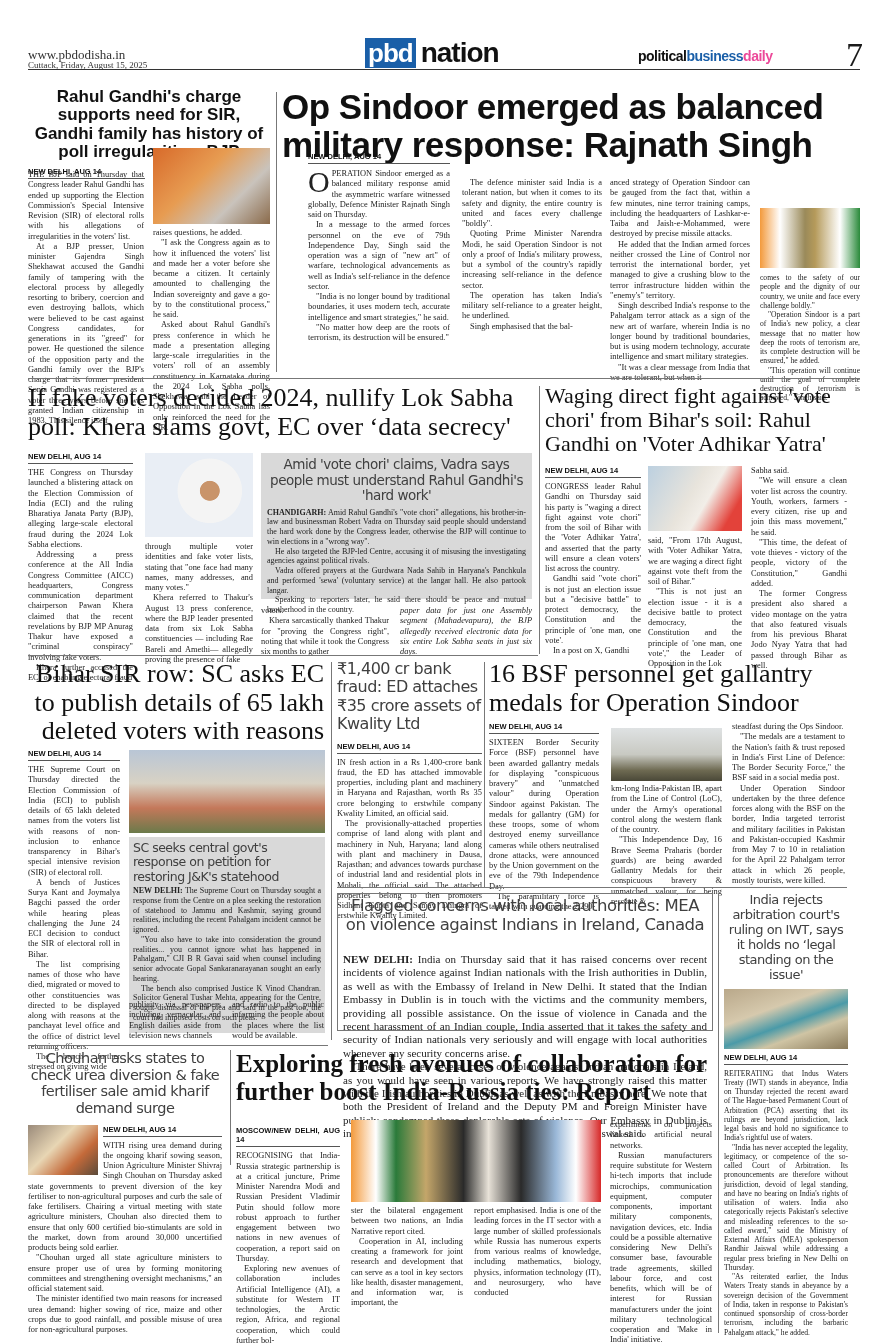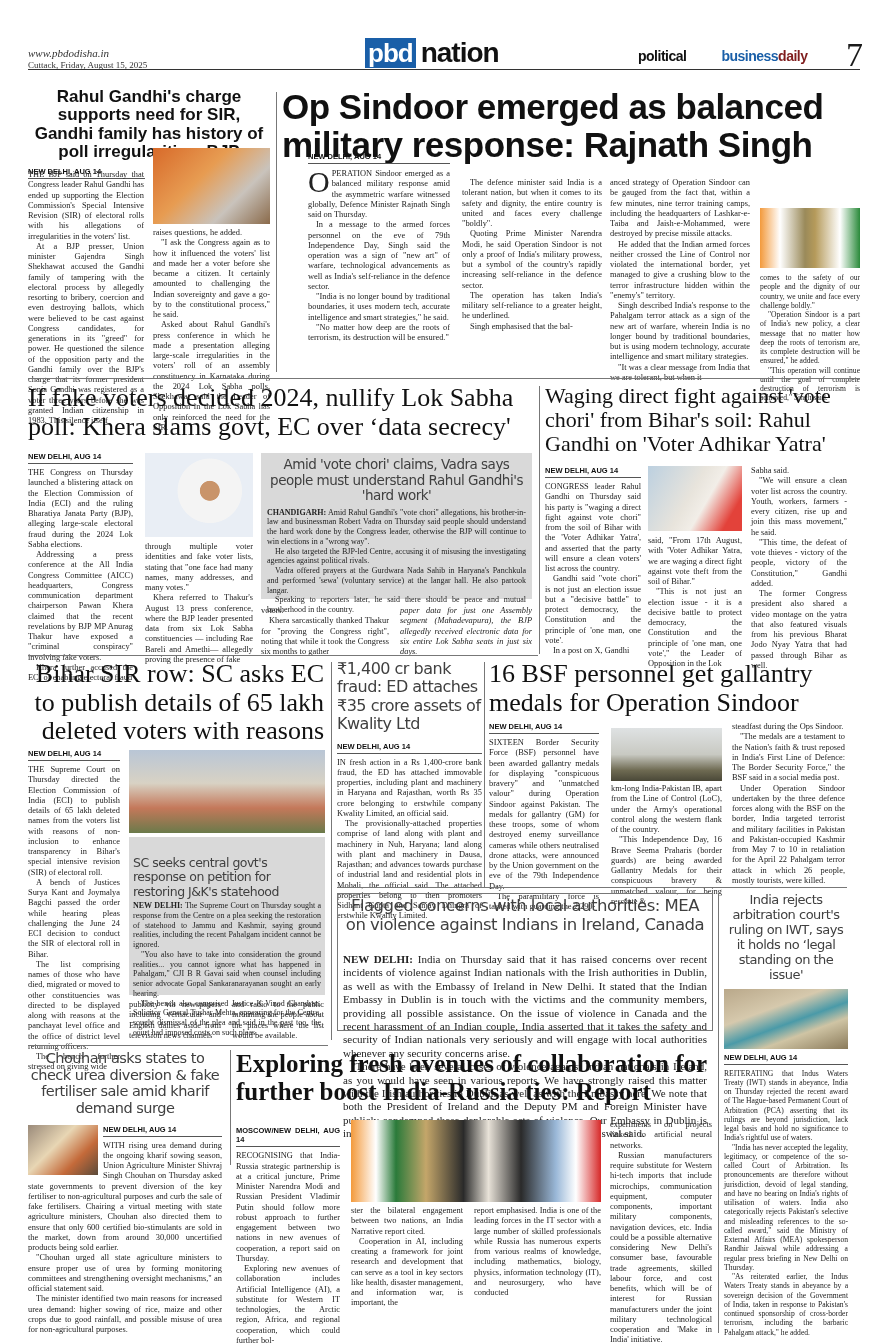--- a/index.html
+++ b/index.html
@@ -1,25 +1,25 @@
 <!DOCTYPE html>
 <html><head>
 <meta charset="utf-8">
 <style>
   * { box-sizing: border-box; margin: 0; padding: 0; }
   body { width: 870px; height: 1343px; background: #fff; font-family: "Liberation Serif", serif; color: #1a1a1a; position: relative; overflow: hidden; }
   .abs { position: absolute; }
   .masthead { left: 28px; top: 0; width: 832px; height: 70px; border-bottom: 1.5px solid #333; }
-  .mast-url { position: absolute; left: 0; top: 47px; font-size: 11px; font-style: italic; color: #333; }
+  .mast-url { position: absolute; left: 0; top: 47px; font-size: 13px; color: #333; }
   .mast-date { position: absolute; left: 0; top: 60px; font-size: 9px; color: #333; }
   .logo { position: absolute; left: 337px; top: 38px; height: 30px; display: flex; align-items: center; gap: 5px; }
   .logo-pbd { background: #1a5fa8; color: #fff; font-family: "Liberation Sans", sans-serif; font-weight: bold; font-size: 26px; line-height: 30px; padding: 0 3px; letter-spacing: -1px; }
   .logo-nation { font-family: "Liberation Sans", sans-serif; font-weight: bold; font-size: 28px; color: #111; letter-spacing: -1px; }
   .brand { position: absolute; left: 610px; top: 48px; font-family: "Liberation Sans", sans-serif; font-weight: bold; font-size: 14px; letter-spacing: -0.5px; }
-  .brand .pol { color: #111; } .brand .bus { color: #1a5fa8; padding-left: 35px; } .brand .daily { color: #7f1d1d; }
+  .brand .pol { color: #111; } .brand .bus { color: #1a5fa8; } .brand .daily { color: #ec4899; }
   .pageno { position: absolute; left: 818px; top: 36px; font-size: 34px; font-family: "Liberation Serif", serif; }
   .hl-sans { font-family: "Liberation Sans", sans-serif; font-weight: bold; color: #111; line-height: 1.08; }
   .hl-sansn { font-family: "DejaVu Sans", sans-serif; color: #404040; line-height: 1.15; letter-spacing: -0.5px; }
   .hl-serif { font-family: "Liberation Serif", serif; color: #111; line-height: 1.1; }
   .dateline { font-family: "Liberation Sans", sans-serif; font-weight: bold; font-size: 7.5px; border-bottom: 1px solid #555; padding-bottom: 2px; color: #111; }
   .body { font-size: 8.4px; line-height: 1.22; text-align: justify; color: #222; }
   .body p { text-indent: 8px; }
   .body p.first { text-indent: 0; }
   .photo { background: #999; overflow: hidden; }
   .rule-h { background: #777; height: 1px; }
@@ -70,21 +70,21 @@
     <p>"No matter how deep are the roots of terrorism, its destruction will be ensured."</p>
   </div>
   <div class="body" style="position:absolute;left:180px;top:90px;width:140px;">
     <p>The defence minister said India is a tolerant nation, but when it comes to its safety and dignity, the entire country is united and faces every challenge "boldly".</p>
     <p>Quoting Prime Minister Narendra Modi, he said Operation Sindoor is not only a proof of India's military prowess, but a symbol of the country's rapidly increasing self-reliance in the defence sector.</p>
     <p>The operation has taken India's military self-reliance to a greater height, he underlined.</p>
     <p>Singh emphasised that the bal-</p>
   </div>
   <div class="body" style="position:absolute;left:328px;top:90px;width:140px;">
     <p class="first">anced strategy of Operation Sindoor can be gauged from the fact that, within a few minutes, nine terror training camps, including the headquarters of Lashkar-e-Taiba and Jaish-e-Mohammed, were destroyed by precise missile attacks.</p>
-    <p>He added that the Indian armed forces neither crossed the Line of Control nor violated the international border, yet managed to give a crushing blow to the terror infrastructure hidden within the "enemy's" territory.</p>
+    <p>He added that the Indian armed forces neither crossed the Line of Control nor terrorist the international border, yet managed to give a crushing blow to the terror infrastructure hidden within the "enemy's" territory.</p>
     <p>Singh described India's response to the Pahalgam terror attack as a sign of the new art of warfare, wherein India is no longer bound by traditional boundaries, but is using modern technology, accurate intelligence and smart military strategies.</p>
     <p>"It was a clear message from India that we are tolerant, but when it</p>
   </div>
   <div class="photo" style="position:absolute;left:478px;top:120px;width:100px;height:60px;background:linear-gradient(90deg,#f39a3c 0%,#fff 20%,#9a8a5a 45%,#b59a5a 55%,#fff 80%,#2a8a3a 100%);"></div>
   <div class="body" style="position:absolute;left:478px;top:185px;width:100px;font-size:7.6px;">
     <p class="first">comes to the safety of our people and the dignity of our country, we unite and face every challenge boldly."</p>
     <p>"Operation Sindoor is a part of India's new policy, a clear message that no matter how deep the roots of terrorism are, its complete destruction will be ensured," he added.</p>
     <p>"This operation will continue until the goal of complete destruction of terrorism is achieved," Singh said.</p>
   </div>
 </div>
@@ -149,21 +149,21 @@
 <div class="abs" style="left:28px;top:660px;width:296px;">
   <div class="hl-serif" style="font-size:26px;text-align:right;">Bihar SIR row: SC asks EC to publish details of 65 lakh deleted voters with reasons</div>
   <div class="body" style="position:absolute;left:0;top:89px;width:92px;">
     <div class="dateline" style="margin-bottom:4px;">NEW DELHI, AUG 14</div>
     <p class="first">THE Supreme Court on Thursday directed the Election Commission of India (ECI) to publish details of 65 lakh deleted names from the voters list with reasons of non-inclusion to enhance transparency in Bihar's special intensive revision (SIR) of electoral roll.</p>
     <p>A bench of Justices Surya Kant and Joymalya Bagchi passed the order while hearing pleas challenging the June 24 ECI decision to conduct the SIR of electoral roll in Bihar.</p>
     <p>The list comprising names of those who have died, migrated or moved to other constituencies was directed to be displayed along with reasons at the panchayat level office and the office of district level returning officers.</p>
     <p>The bench further stressed on giving wide</p>
   </div>
   <div class="photo" style="position:absolute;left:101px;top:90px;width:196px;height:83px;background:linear-gradient(180deg,#b9c6d6 0%,#d8d2c4 40%,#c4785a 70%,#6a7a4a 100%);"></div>
-  <div class="box" style="position:absolute;left:101px;top:177px;width:196px;height:158px;padding:19px 4px;">
+  <div class="box" style="position:absolute;left:101px;top:177px;width:196px;height:196px;padding:4px 4px;">
     <div class="hl-sansn" style="font-size:12.5px;">SC seeks central govt's response on petition for restoring J&amp;K's statehood</div>
     <div class="body" style="margin-top:2px;font-size:8px;">
       <p class="first"><b>NEW DELHI:</b><span> The Supreme Court on Thursday sought a response from the Centre on a plea seeking the restoration of statehood to Jammu and Kashmir, saying ground realities, including the recent Pahalgam incident cannot be ignored.</span></p>
       <p>"You also have to take into consideration the ground realities... you cannot ignore what has happened in Pahalgam," CJI B R Gavai said when counsel including senior advocate Gopal Sankaranarayanan sought an early hearing.</p>
       <p>The bench also comprised Justice K Vinod Chandran. Solicitor General Tushar Mehta, appearing for the Centre, sought dismissal of the plea and said in the past too, the court had imposed costs on such pleas.</p>
     </div>
   </div>
   <div class="body" style="position:absolute;left:101px;top:340px;width:92px;">
     <p class="first">publicity via newspapers including vernacular and English dailies aside from television news channels</p>
   </div>

